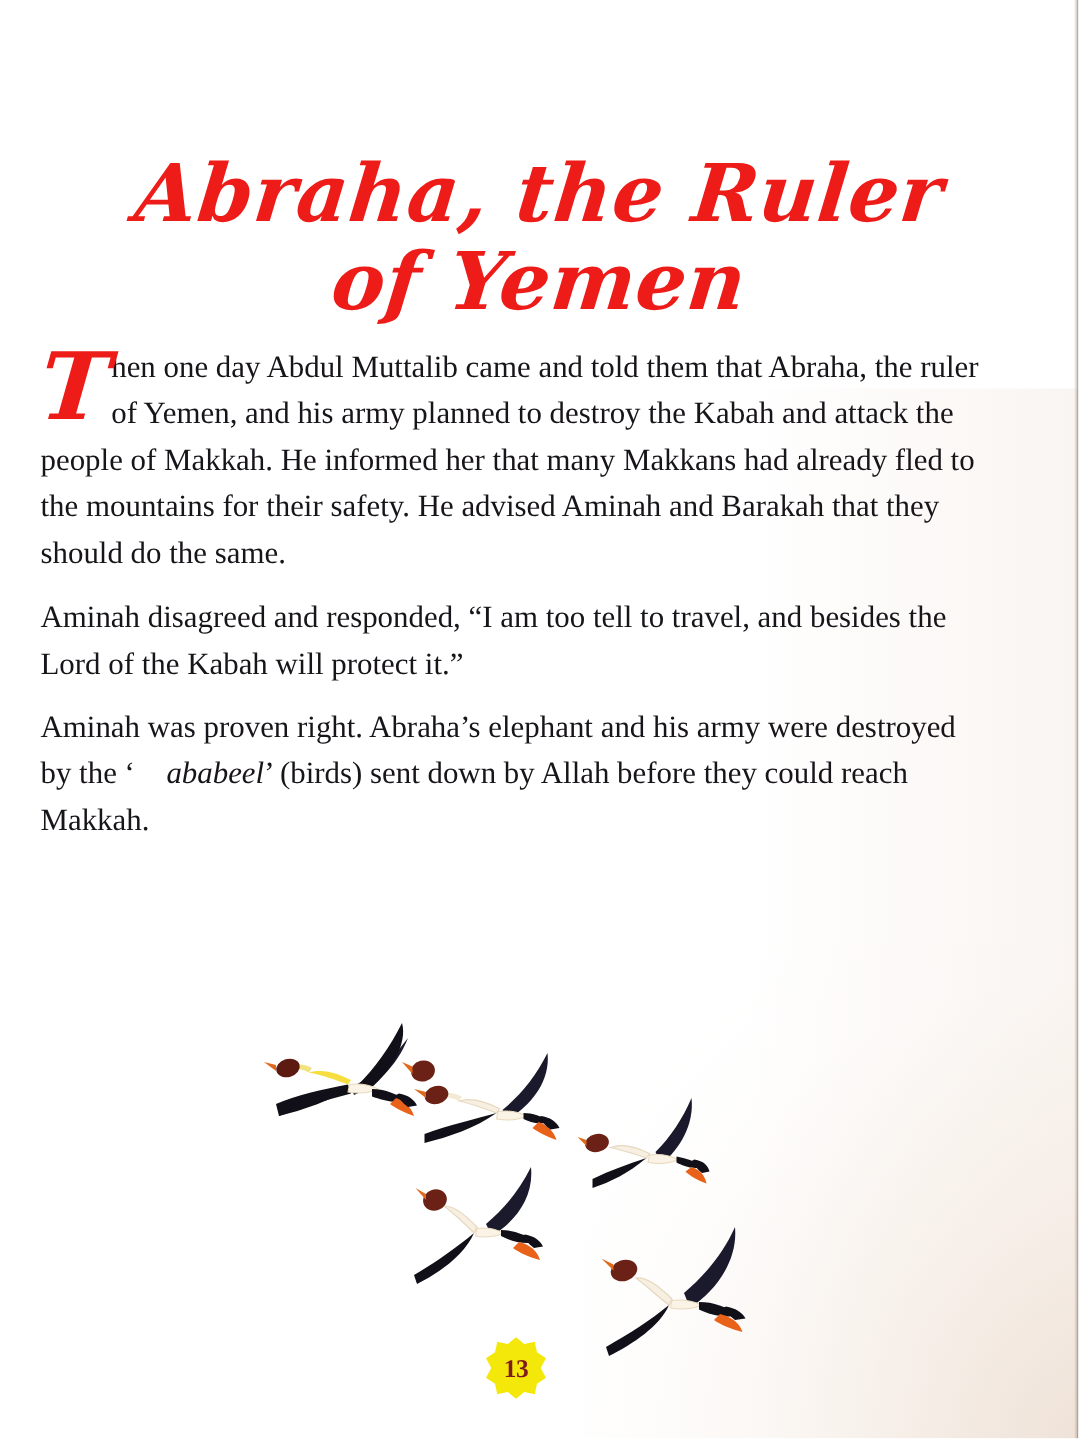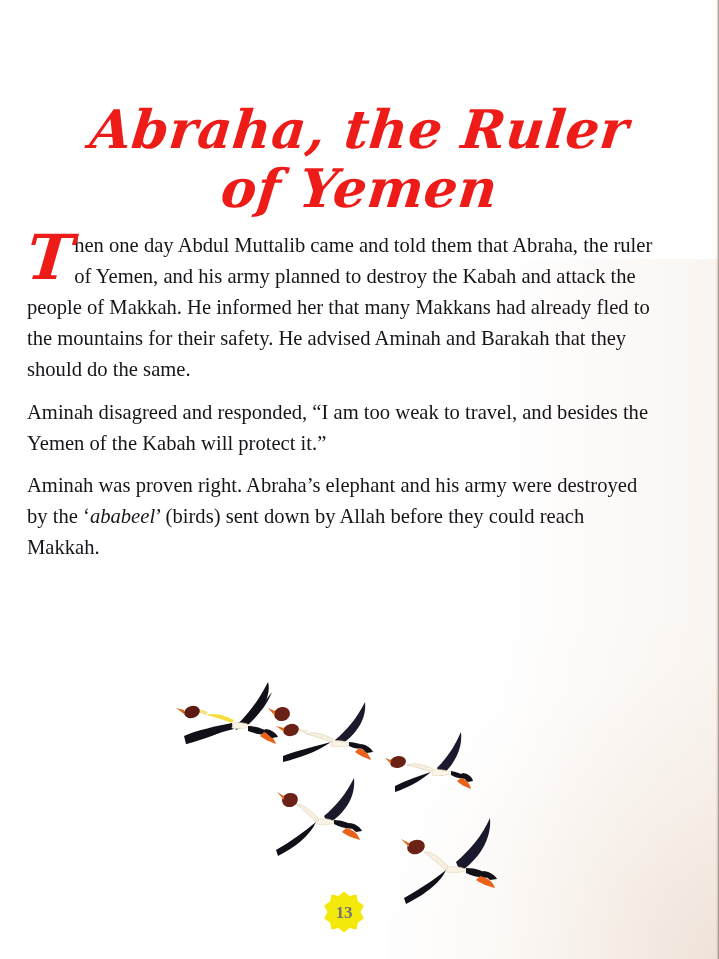--- a/index.html
+++ b/index.html
@@ -89,21 +89,21 @@
   .para {
     font-size: 20.6px;
     line-height: 31px;
     color: #18151a;
     text-align: left;
     margin: 0 0 11px 0;
     font-family: "Liberation Serif", "DejaVu Serif", serif;
     white-space: pre-line;
   }
   .para.first { margin-bottom: 12px; }
-  .para em { font-style: italic; }
+  .para em { font-style: italic; margin-left: 21px; }
 
   .dropcap {
     float: left;
     color: #ee1c18;
     font-family: "DejaVu Serif", "Liberation Serif", serif;
     font-style: italic;
     font-weight: 700;
     font-size: 62px;
     line-height: 54px;
     margin: 1px 1px 0 0;
@@ -133,21 +133,21 @@
   }
   .page-badge .star {
     position: absolute;
     inset: 0;
   }
   .page-badge .num {
     position: relative;
     font-family: "Liberation Serif", "DejaVu Serif", serif;
     font-size: 17px;
     font-weight: 700;
-    color: #737373;
+    color: #7f1d1d;
     line-height: 1;
     letter-spacing: -0.3px;
   }
 </style>
 </head>
 <body>
 
 <div id="page">
 
   <div class="paper-shade-soft"></div>
@@ -156,21 +156,21 @@
 
   <h1 class="title">
     <span class="tline tline-1">Abraha, the Ruler</span>
     <span class="tline tline-2">of Yemen</span>
   </h1>
 
   <div class="body-col">
 
     <p class="para first"><span class="dropcap">T</span><span>hen one day Abdul Muttalib came and told them that Abraha, the ruler of Yemen, and his army planned to destroy the Kabah and attack the people of Makkah. He informed her that many Makkans had already fled to the mountains for their safety. He advised Aminah and Barakah that they should do the same.</span></p>
 
-    <p class="para"><span>Aminah disagreed and responded, “I am too weak to travel, and besides the Yemen of the Kabah will protect it.”</span></p>
+    <p class="para"><span>Aminah disagreed and responded, “I am too tell to travel, and besides the Lord of the Kabah will protect it.”</span></p>
 
     <p class="para"><span>Aminah was proven right. Abraha’s elephant and his army were destroyed by the ‘</span><em>ababeel</em><span>’ (birds) sent down by Allah before they could reach Makkah.</span></p>
 
 
   </div>
 
   <div class="birds">
 
     <svg class="bird" style="left:6px;  top:6px;" width="118" height="92" viewBox="0 0 118 92">
       <g>

